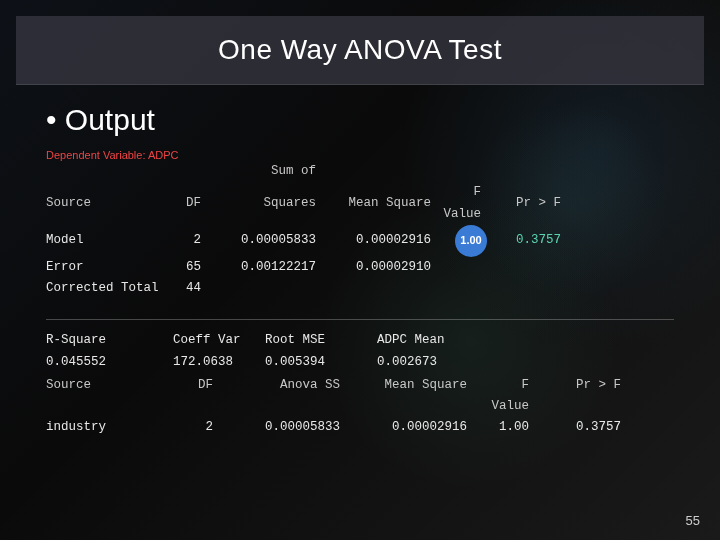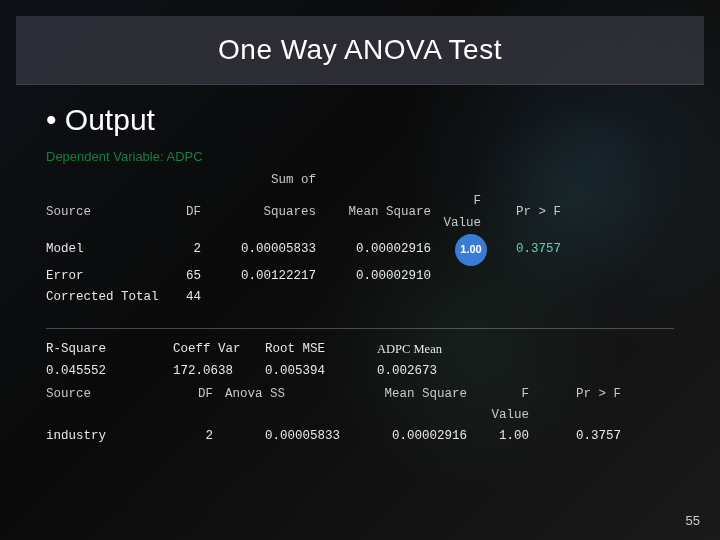--- a/index.html
+++ b/index.html
@@ -68,23 +68,22 @@
     }
 
     .bullet-output {
       font-size: 30px;
       font-weight: 300;
       margin-bottom: 12px;
       color: #ffffff;
     }
 
     .dependent-var {
-      font-size: 13px;
-      color: #15803d;
-      margin-bottom: 6px;
+      font-size: 11px;
+      color: #ef4444;
     }
 
     .table-section {
       margin-bottom: 20px;
     }
 
     .anova-table {
       font-size: 12.5px;
       color: #e8e8e8;
       line-height: 1.7;
@@ -223,33 +222,33 @@
     </div>
 
     <hr class="divider">
 
     <div class="r-square-section">
 
       <div class="r-row">
         <div style="width:115px;">R-Square</div>
         <div style="width:80px;">Coeff Var</div>
         <div style="width:100px;">Root MSE</div>
-        <div style="width:120px;font-family:Liberation Serif, serif;">ADPC Mean</div>
+        <div style="width:120px;">ADPC Mean</div>
       </div>
       <div class="r-row">
         <div style="width:115px;">0.045552</div>
         <div style="width:80px;">172.0638</div>
         <div style="width:100px;">0.005394</div>
         <div style="width:120px;">0.002673</div>
       </div>
 
       <div class="r-row" style="margin-top:2px; color:#c8c8c8;">
         <div style="width:115px;">Source</div>
         <div style="width:40px; text-align:right;">DF</div>
-        <div style="width:115px; ">Anova SS</div>
+        <div style="width:115px; text-align:right;">Anova SS</div>
         <div style="width:115px; text-align:right;">Mean Square</div>
         <div style="width:60px; text-align:right; padding-right:10px;">F Value</div>
         <div style="width:70px; text-align:right;">Pr &gt; F</div>
       </div>
 
       <div class="r-row">
         <div style="width:115px;">industry</div>
         <div style="width:40px; text-align:right;">2</div>
         <div style="width:115px; text-align:right;">0.00005833</div>
         <div style="width:115px; text-align:right;">0.00002916</div>

